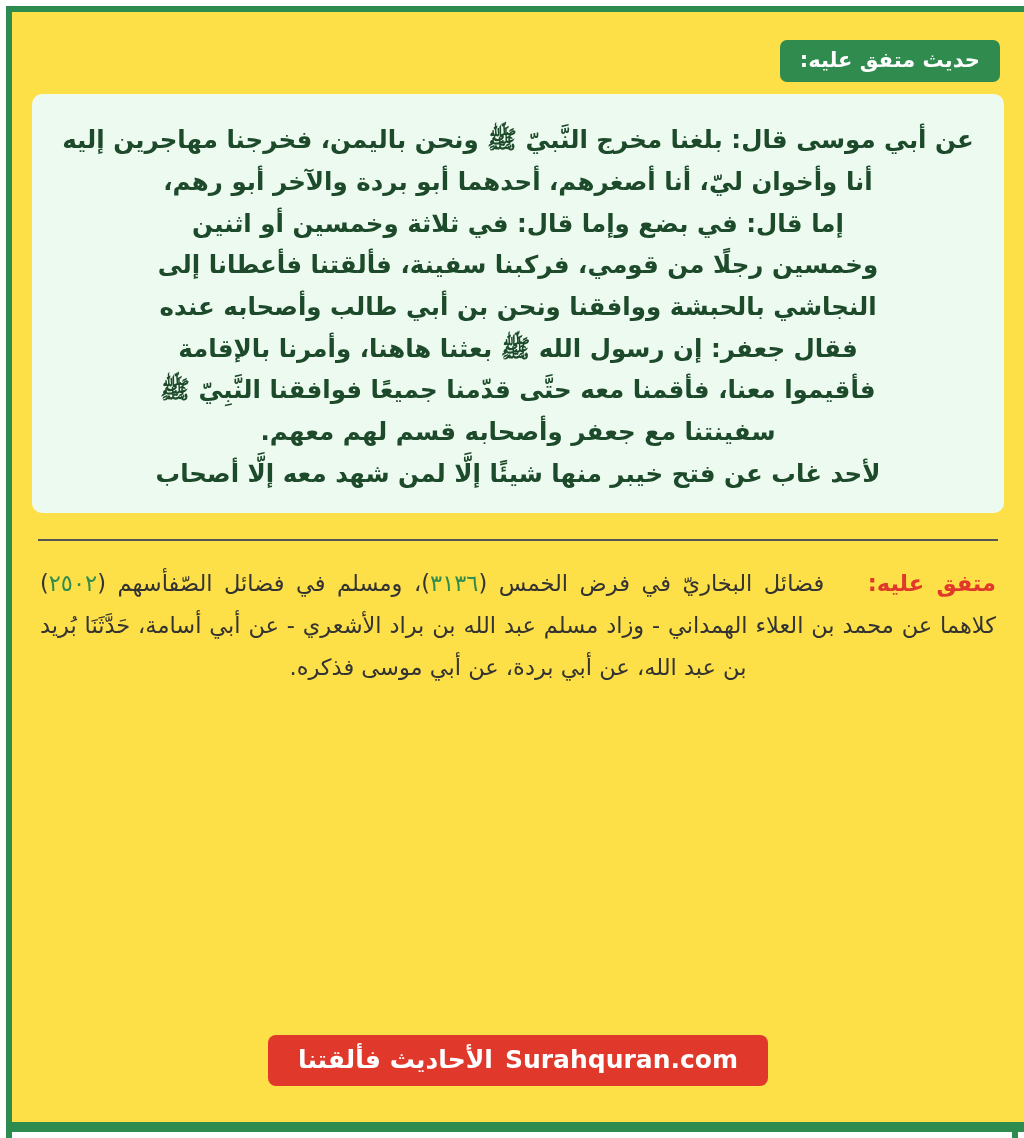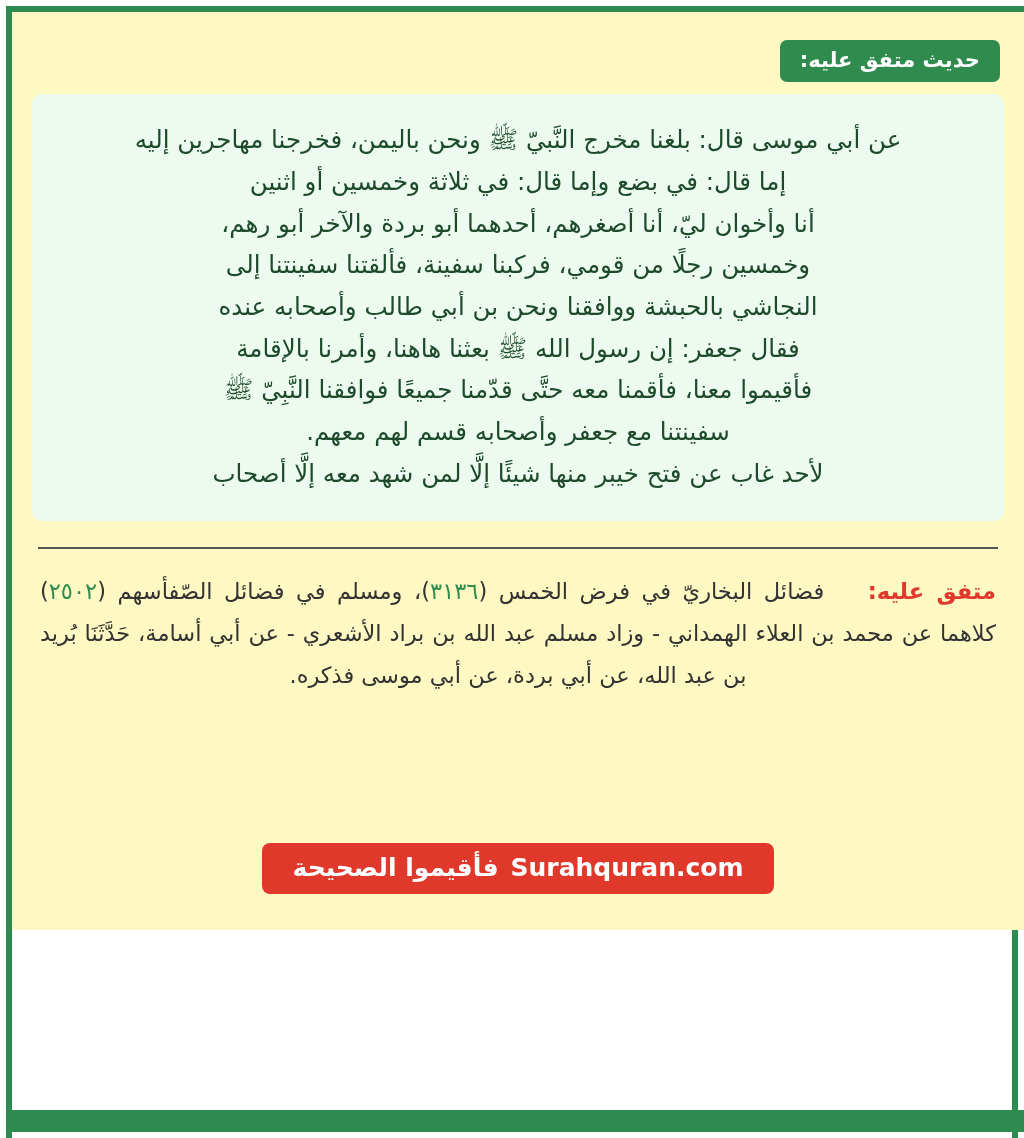--- a/index.html
+++ b/index.html
@@ -47,22 +47,22 @@
     width: 1024px;
     height: 6px;
     background: #2e8b4f;
   }
 
   .content {
     position: absolute;
     top: 6px;
     left: 6px;
     width: 1012px;
-    height: 918px;
-    background: #fef9c3;
+    height: 1110px;
+    background: #fde047;
     padding: 28px 20px 0 20px;
   }
 
   
   .header-row {
     display: flex;
     justify-content: flex-start;
     align-items: center;
     padding: 0 4px;
     margin-bottom: 12px;
@@ -75,24 +75,24 @@
     padding: 8px 20px 9px 20px;
     border-radius: 7px;
     letter-spacing: 0;
     line-height: 1.2;
   }
 
   
   .hadith-box {
     background: #edfaef;
     border-radius: 10px;
-    padding: 26px 30px 26px 30px;
+    padding: 26px 30px 18px 30px;
     color: #1c4a2a;
     font-size: 24.5px;
-    font-weight: normal;
+    font-weight: bold;
     line-height: 1.62;
     text-align: center;
   }
   .hadith-box p {
     margin: 0 0 2px 0;
   }
 
   
   .divider {
     border: none;
@@ -155,37 +155,37 @@
   <div class="edge-bottom"></div>
 
   <div class="content">
 
     <div class="header-row">
       <div class="header-badge">حديث متفق عليه:</div>
     </div>
 
     <div class="hadith-box">
       <p>عن أبي موسى قال: بلغنا مخرج النَّبيّ ﷺ ونحن باليمن، فخرجنا مهاجرين إليه</p>
+      <p>أنا وأخوان ليّ، أنا أصغرهم، أحدهما أبو بردة والآخر أبو رهم،</p>
       <p>إما قال: في بضع وإما قال: في ثلاثة وخمسين أو اثنين</p>
-      <p>أنا وأخوان ليّ، أنا أصغرهم، أحدهما أبو بردة والآخر أبو رهم،</p>
-      <p>وخمسين رجلًا من قومي، فركبنا سفينة، فألقتنا سفينتنا إلى</p>
+      <p>وخمسين رجلًا من قومي، فركبنا سفينة، فألقتنا فأعطانا إلى</p>
       <p>النجاشي بالحبشة ووافقنا ونحن بن أبي طالب وأصحابه عنده</p>
       <p>فقال جعفر: إن رسول الله ﷺ بعثنا هاهنا، وأمرنا بالإقامة</p>
       <p>فأقيموا معنا، فأقمنا معه حتَّى قدّمنا جميعًا فوافقنا النَّبِيّ ﷺ</p>
       <p>سفينتنا مع جعفر وأصحابه قسم لهم معهم.</p>
       <p>لأحد غاب عن فتح خيبر منها شيئًا إلَّا لمن شهد معه إلَّا أصحاب</p>
     </div>
 
     <hr class="divider">
 
     <div class="reference">
       <span class="ref-label">متفق عليه:</span><span> فضائل البخاريّ في فرض الخمس (</span><span class="num">٣١٣٦</span><span>)، ومسلم في فضائل الصّفأسهم (</span><span class="num">٢٥٠٢</span><span>) كلاهما عن محمد بن العلاء الهمداني - وزاد مسلم عبد الله بن براد الأشعري - عن أبي أسامة، حَدَّثَنَا بُريد بن عبد الله، عن أبي بردة، عن أبي موسى فذكره.</span>
     </div>
 
     <div class="footer-wrap">
       <div class="footer-badge">
         <span class="site">Surahquran.com</span>
-        <span>فأقيموا الصحيحة</span>
+        <span>الأحاديث فألقتنا</span>
       </div>
     </div>
 
   </div>
 </div>
 
 </body></html>

